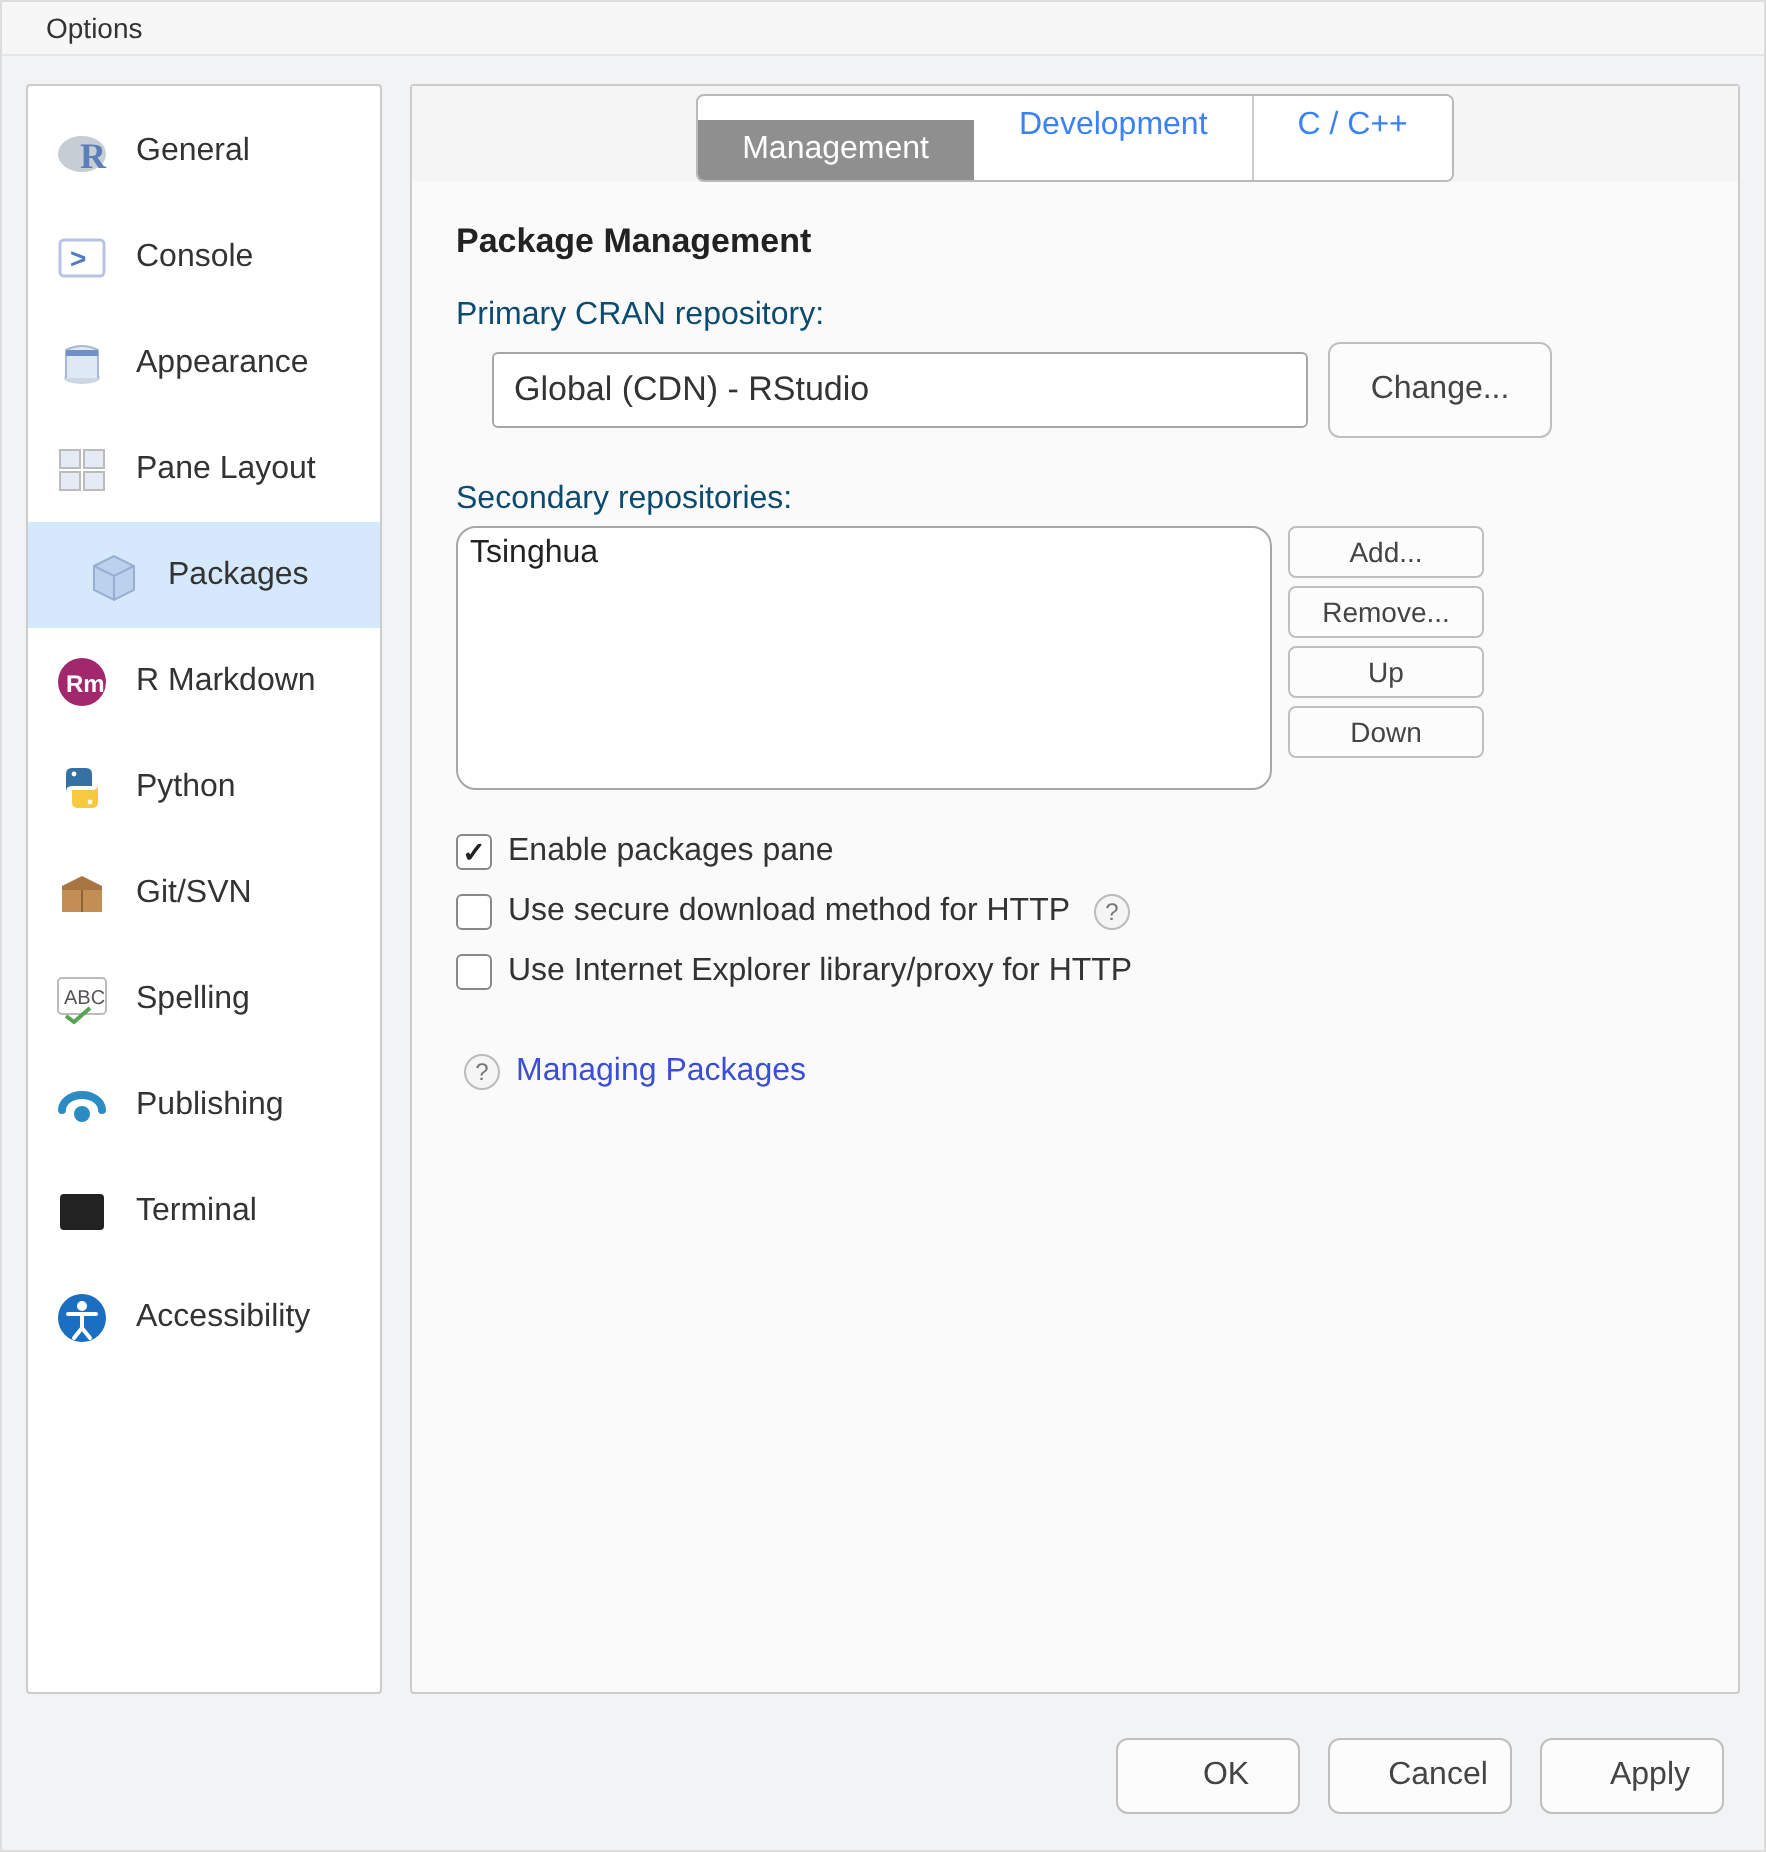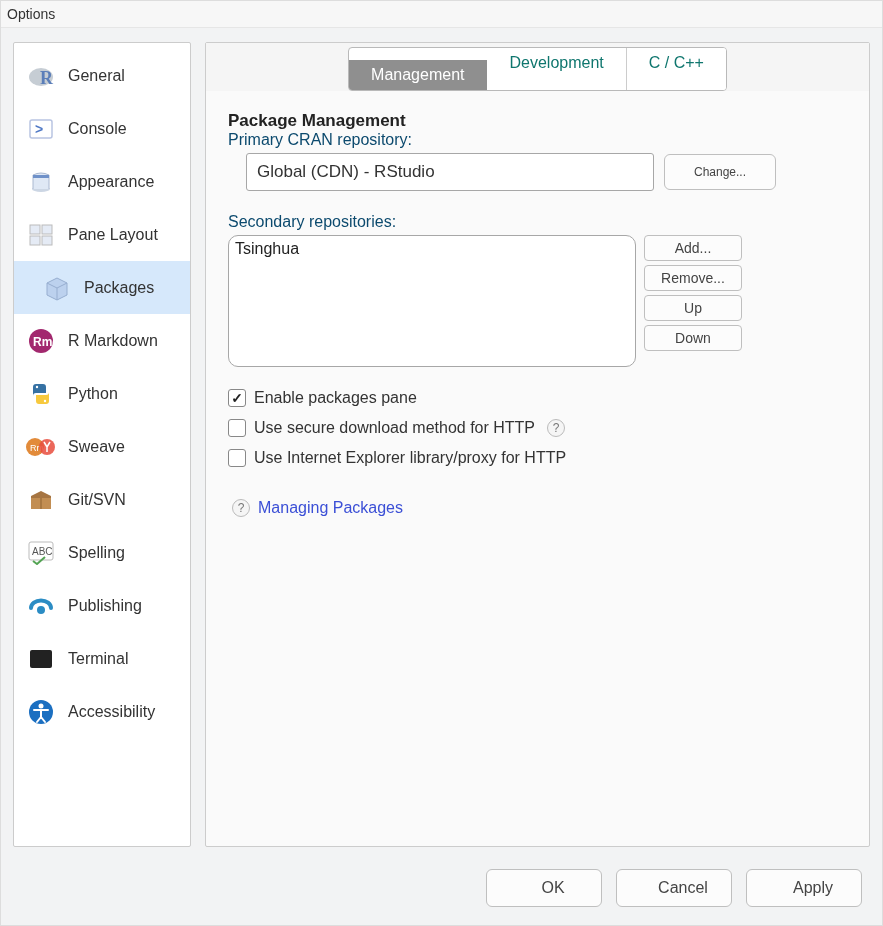--- a/index.html
+++ b/index.html
@@ -11,21 +11,21 @@
     background: #f1f2f3;
     color: #333;
   }
   .window {
     width: 883px; height: 926px;
     display: flex; flex-direction: column;
     border: 1px solid #ddd;
     background: #f2f3f4;
   }
   .titlebar {
-    padding: 5px 6px;
+    padding: 5px 22px;
     font-size: 14px;
     color: #333;
     background: #f7f7f7;
     border-bottom: 1px solid #e6e6e6;
   }
   .body-area {
     flex: 1;
     display: flex;
     gap: 14px;
     padding: 14px 12px 10px 12px;
@@ -76,61 +76,62 @@
     display: flex;
     border: 1px solid #b9b9b9;
     border-radius: 4px;
     overflow: hidden;
     margin-bottom: -1px;
     background: #fff;
   }
   .tab {
     padding: 6px 22px;
     font-size: 16px;
-    color: #0f766e;
+    color: #3b82f6;
     border-right: 1px solid #ccc;
     cursor: pointer;
     background: #fff;
   }
   .tab:last-child { border-right: none; }
   .tab.active {
     background: #8f8f8f;
     color: #fff;
     border-right-color: #8f8f8f;
     margin-top: 12px;
   }
   .content {
     padding: 20px 22px;
     flex: 1;
   }
   .section-title {
     font-weight: 600;
     font-size: 17px;
+    margin-bottom: 18px;
     color: #222;
   }
   .label {
     font-size: 16px;
     color: #0c4a6e;
     margin-bottom: 4px;
   }
   .row { display: flex; align-items: center; gap: 10px; padding-left: 18px; }
   .repo-input {
     flex: 1;
     height: 38px;
     padding: 4px 10px;
     font-size: 17px;
     border: 1px solid #a7a7a7;
     border-radius: 3px;
     background: #fff;
     color: #333;
   }
   .btn {
-    height: 36px;
+    height: 48px;
     padding: 0 22px;
-    font-size: 12px;
+    font-size: 16px;
     background: #fcfcfc;
     border: 1px solid #bfbfbf;
     border-radius: 6px;
     cursor: pointer;
     color: #444;
     display: inline-flex; align-items: center; justify-content: center;
   }
   .btn-small {
     width: 98px;
     height: 26px;
@@ -191,21 +192,21 @@
   }
   .link-row {
     display: flex; align-items: center; gap: 8px;
     margin-top: 32px;
   }
   
   .bottom-bar {
     display: flex; justify-content: flex-end; gap: 14px;
     padding: 12px 20px 18px 0;
   }
-  .bottom-bar .btn { width: 116px; height: 38px; font-size: 16px; padding-left: 40px; }
+  .bottom-bar .btn { width: 92px; height: 38px; font-size: 16px; padding-left: 40px; }
 </style>
 </head>
 <body>
 
 <div class="window">
 
   <div class="titlebar">Options</div>
 
   <div class="body-area">
 
@@ -270,31 +271,20 @@
       <div class="sidebar-item">
         <span class="sidebar-icon">
           <svg width="26" height="26" viewBox="0 0 26 26">
               <path d="M8 3 h7 q3 0 3 3 v6 h-10 q-3 0 -3 3 v-9 q0 -3 3 -3" fill="#3671a3"></path>
               <path d="M18 23 h-7 q-3 0 -3 -3 v-6 h10 q3 0 3 -3 v9 q0 3 -3 3" fill="#f7c93e"></path>
               <circle cx="9" cy="6" r="1.2" fill="#fff"></circle>
               <circle cx="17" cy="20" r="1.2" fill="#fff"></circle>
             </svg>
         </span>
         <span>Python</span>
-      </div>
-      <div class="sidebar-item">
-        <span class="sidebar-icon">
-          <svg width="30" height="24">
-              <circle cx="9" cy="12" r="9" fill="#e28b3a"></circle>
-              <text x="4" y="16" font-size="9" fill="#fff">Rnw</text>
-              <circle cx="21" cy="12" r="8" fill="#e84c3d" opacity="0.85"></circle>
-              <path d="M18 7 l3 5 l3 -5 M21 12 v5" stroke="#fff" stroke-width="1.5" fill="none"></path>
-            </svg>
-        </span>
-        <span>Sweave</span>
       </div>
       <div class="sidebar-item">
         <span class="sidebar-icon">
           <svg width="26" height="24" viewBox="0 0 26 24">
               <path d="M3 8 L13 3 L23 8 L23 10 L3 10 Z" fill="#a67542"></path>
               <rect x="3" y="10" width="20" height="11" fill="#c28e53"></rect>
               <line x1="13" y1="10" x2="13" y2="21" stroke="#8e6332" stroke-width="1"></line>
             </svg>
         </span>
         <span>Git/SVN</span>

